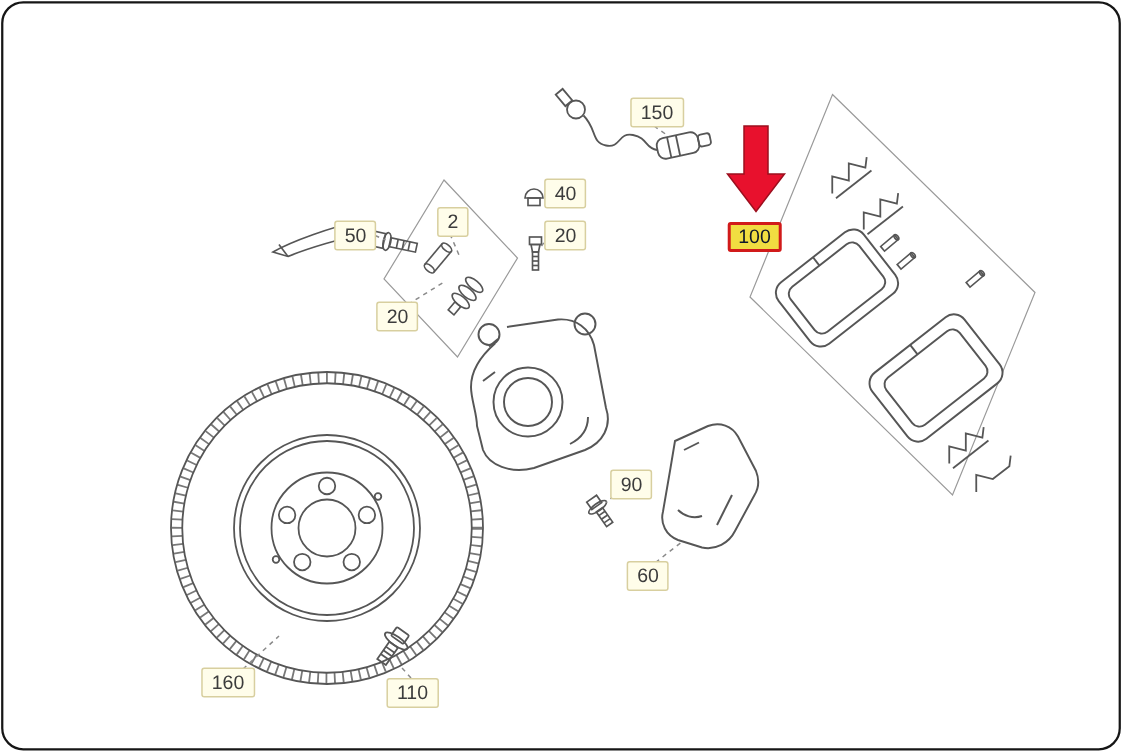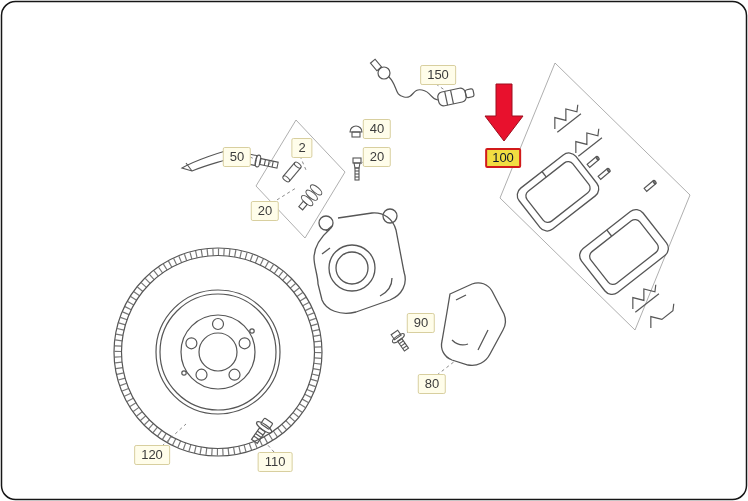--- a/index.html
+++ b/index.html
@@ -213,20 +213,20 @@
     </g>
 
     <polygon points="496,84 512,84 512,116 523,116 504,141 485,116 496,116" style="fill:var(--arrow-color, #e8112d)" stroke="#9c0f1e" stroke-width="1"></polygon>
   </svg>
 
   <div class="part-label" style="left:302px; top:148px">2</div>
   <div class="part-label" style="left:377px; top:157px">20</div>
   <div class="part-label" style="left:377px; top:129px">40</div>
   <div class="part-label" style="left:237px; top:157px">50</div>
   <div class="part-label" style="left:265px; top:211px">20</div>
-  <div class="part-label" style="left:432px; top:384px">80</div>
+  <div class="part-label" style="left:432px; top:384px">60</div>
   <div class="part-label" style="left:421px; top:323px">90</div>
   <div class="part-label highlighted" style="left:503px; top:158px">100</div>
-  <div class="part-label" style="left:152px; top:455px">120</div>
+  <div class="part-label" style="left:152px; top:455px">160</div>
   <div class="part-label" style="left:275px; top:462px">110</div>
   <div class="part-label" style="left:438px; top:75px">150</div>
 
 </div>
 
 </body></html>

